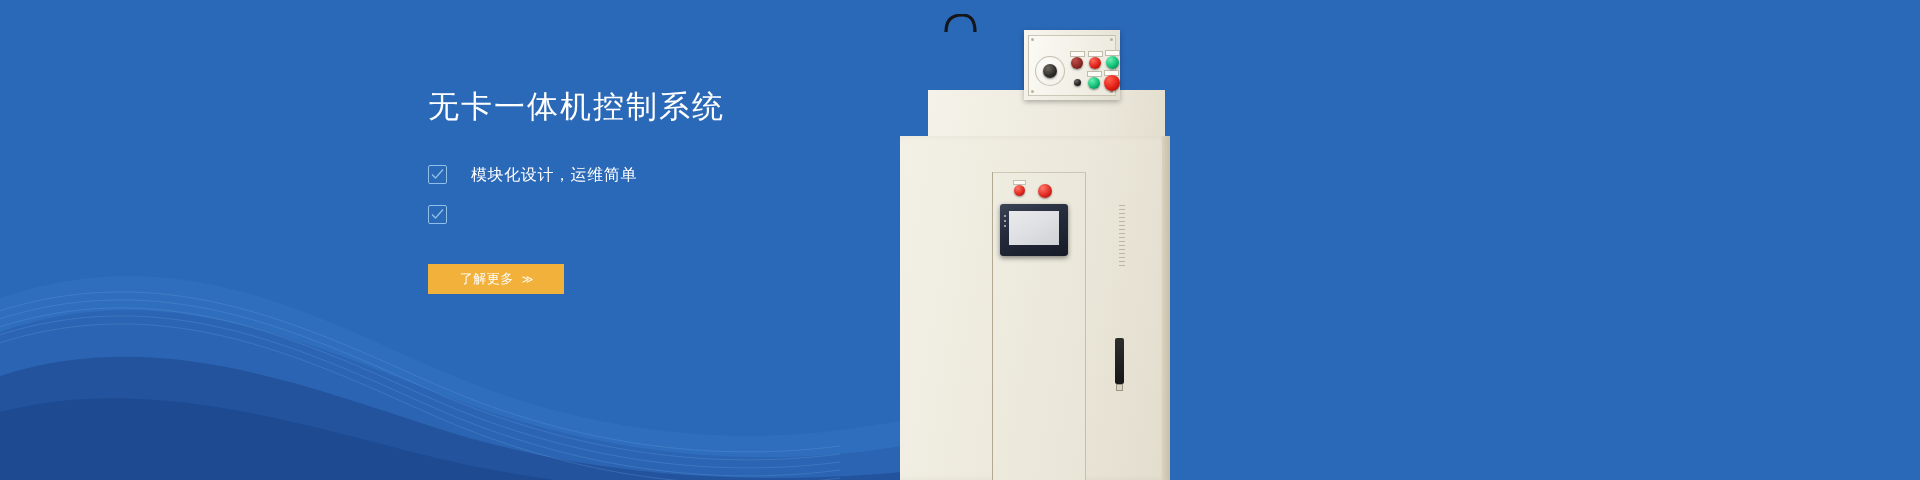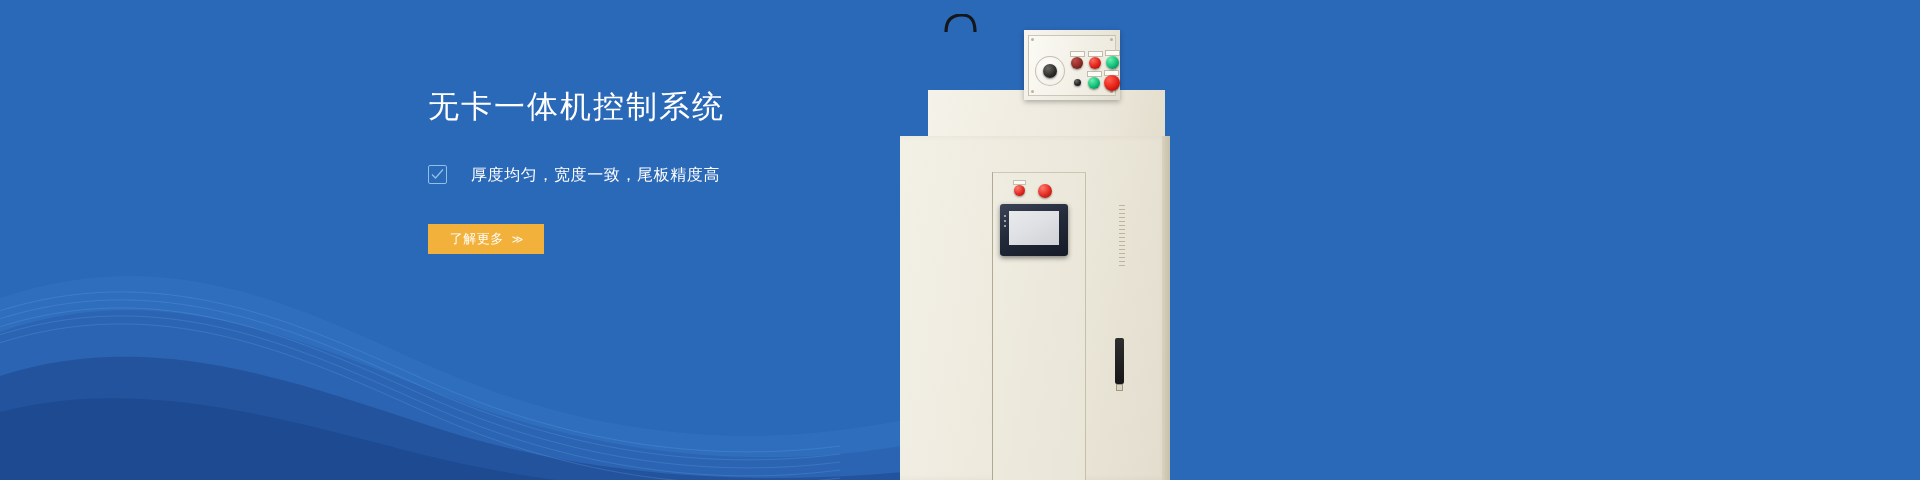--- a/index.html
+++ b/index.html
@@ -80,21 +80,21 @@
     letter-spacing: 0.6px;
     line-height: 1;
     white-space: nowrap;
   }
   .cta-button {
     display: inline-flex;
     align-items: center;
     justify-content: center;
     gap: 8px;
     margin-top: 19px;
-    width: 116px;
+    width: 136px;
     height: 30px;
     background: #f2b13a;
     color: #ffffff;
     font-size: 13px;
     letter-spacing: 0.5px;
     border: none;
     cursor: pointer;
     text-decoration: none;
     box-sizing: border-box;
   }
@@ -361,29 +361,36 @@
       </g>
     </svg>
   </div>
 
   <div class="content">
 
     <h1 class="headline">无卡一体机控制系统</h1>
 
     <ul class="feature-list">
 
-
-
       <li class="feature-item">
         <span class="check-box">
           <svg viewBox="0 0 13 13" xmlns="http://www.w3.org/2000/svg">
             <polyline points="1,6.5 4.5,10 12,1.5" fill="none" stroke="#8fc0e8" stroke-width="1.3"></polyline>
           </svg>
         </span>
-        <span class="feature-text">厚度均匀，宽度一致，尾板精度高</span>
+        <span class="feature-text">模块化设计，运维简单</span>
+      </li>
+
+
+      <li class="feature-item">
+        <span class="check-box">
+          <svg viewBox="0 0 13 13" xmlns="http://www.w3.org/2000/svg">
+            <polyline points="1,6.5 4.5,10 12,1.5" fill="none" stroke="#8fc0e8" stroke-width="1.3"></polyline>
+          </svg>
+        </span>
       </li>
 
     </ul>
 
     <a class="cta-button" href="#">
       <span>了解更多</span>
       <span class="cta-arrow">≫</span>
     </a>
 
   </div>

